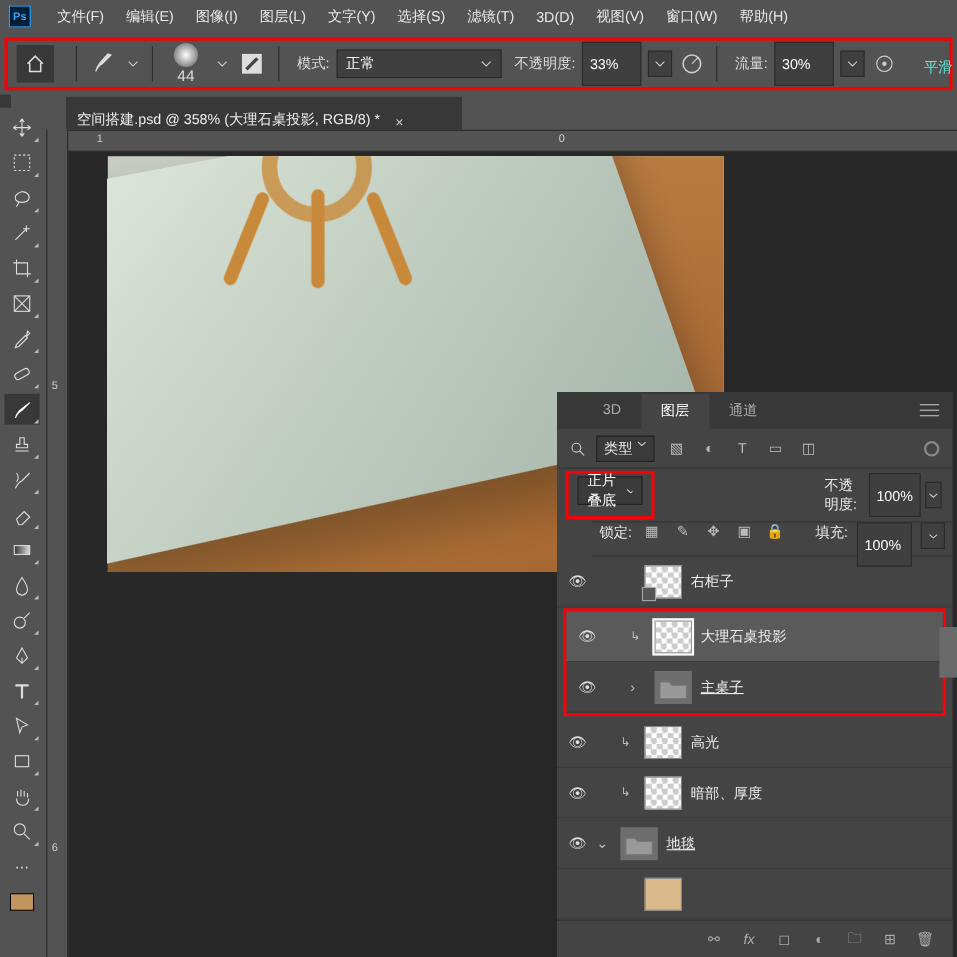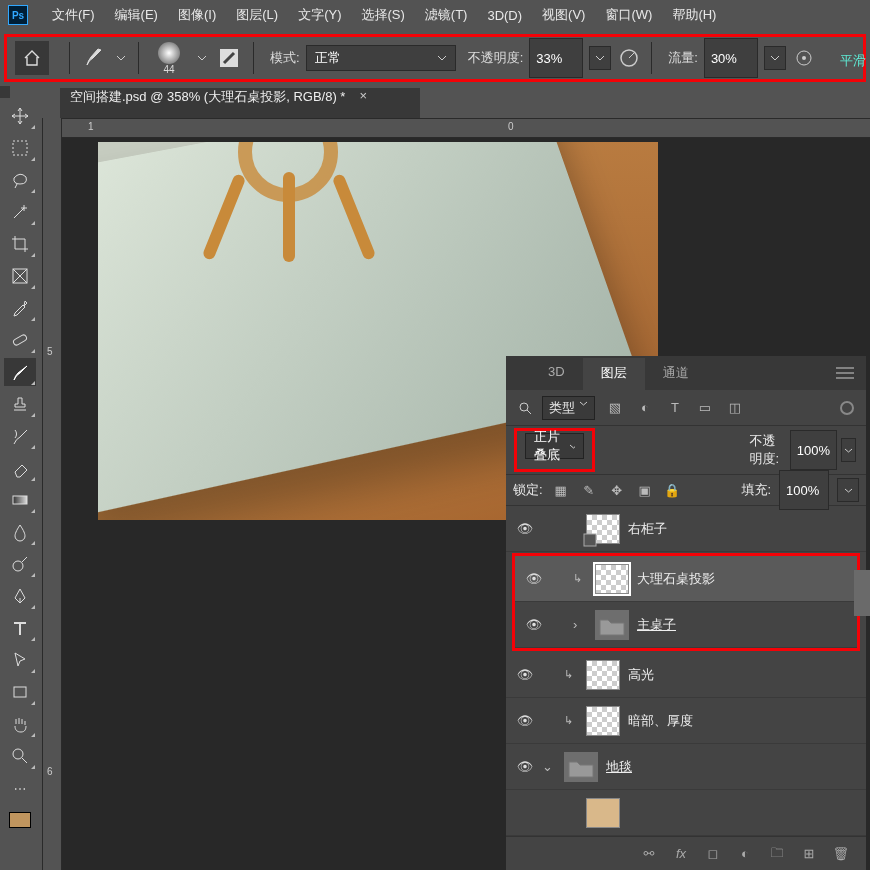--- a/index.html
+++ b/index.html
@@ -10,32 +10,32 @@
   .menubar .mitem { padding: 4px 10px; cursor: default; }
   
   .optbar-wrap { margin: 4px 4px 0 4px; border: 3px solid #f40207; padding: 4px 8px; height: 48px; background: #535353; display: flex; align-items: center; gap: 6px; }
   .optbar-wrap .home-btn { width: 34px; height: 34px; background: #383838; display: flex; align-items: center; justify-content: center; margin-right: 10px; }
   .sep { width: 1px; height: 32px; background: #2a2a2a; margin: 0 4px; }
   .brush-preview { width: 28px; height: 24px; display: flex; align-items: center; justify-content: center; }
   .brush-preview svg { stroke: #ddd; fill: none; }
   .drop-caret { width: 14px; display: flex; align-items: center; justify-content: center; }
   .brush-size { text-align: center; flex-direction: column; display: flex; align-items: center; width: 40px; }
   .brush-size .dot { width: 22px; height: 22px; background: radial-gradient(circle,#fff 0%,#999 60%,#535353 100%); border-radius: 50%; }
-  .brush-size .num { font-size: 10px; color: #ddd; }
+  .brush-size .num { font-size: 14px; color: #ddd; }
   .swap-icon { width: 28px; height: 28px; display: flex; align-items: center; justify-content: center; }
   .opt-label { color: #ddd; margin-left: 6px; }
   .opt-select { background: #3f3f3f; border: 1px solid #2a2a2a; height: 26px; min-width: 150px; padding: 0 8px; display: flex; align-items: center; justify-content: space-between; color: #fefefe; }
   .mini-select { background: #3f3f3f; border: 1px solid #2a2a2a; height: 40px; width: 54px; padding: 0 6px; display: flex; align-items: center; color: #fefefe; }
   .mini-drop { width: 22px; height: 24px; background: #3f3f3f; border: 1px solid #2a2a2a; display: flex; align-items: center; justify-content: center; }
   .ring-icon { width: 24px; height: 24px; display: flex; align-items: center; justify-content: center; }
   .right-label { position: absolute; right: 4px; top: 52px; color: #5eead4; }
 
   .edge-stub { position: absolute; left: 0; top: 86px; width: 10px; height: 12px; background: #383838; }
   
-  .tab-rail { position: absolute; top: 88px; left: 60px; height: 30px; background: #383838; display: flex; align-items: flex-start; padding: 0 10px; width: 360px; }
+  .tab-rail { position: absolute; top: 88px; left: 60px; height: 30px; background: #383838; display: flex; align-items: flex-end; padding: 0 10px; width: 360px; }
   .tab-rail .tabname { color: #eee; font-size: 13px; }
   .tab-rail .close { margin-left: 14px; color: #ccc; }
   
   .left-tools { position: absolute; top: 100px; left: 0; width: 40px; background: #535353; display: flex; flex-direction: column; align-items: center; gap: 4px; padding-top: 2px; }
   .left-tools .tool { width: 32px; height: 28px; display: flex; align-items: center; justify-content: center; color: #ddd; position: relative; }
   .left-tools .tool.active { background: #383838; }
   .left-tools .tool .corner { position:absolute; right:1px; bottom:1px; width:0;height:0;border-left:4px solid transparent;border-bottom:4px solid #bbb;}
   .left-tools .swatch { width:22px;height:16px;background:#c0955e;border:1px solid #000;margin-top:6px; }
   
   .ruler-h { position: absolute; left: 60px; top: 118px; right: 0; height: 20px; background: #535353; border-top: 1px solid #2a2a2a; border-bottom: 1px solid #2a2a2a; display:flex;align-items:flex-end; }
@@ -65,21 +65,21 @@
   .filter-row .kind { background:#3a3a3a;border:1px solid #222;padding:2px 6px;display:flex;gap:4px;}
   .filter-row .ic { width:20px;color:#bbb;text-align:center;font-size:13px;}
   .filter-row .dot-toggle{width:14px;height:14px;border:2px solid #888;border-radius:50%;margin-left:auto;}
   
   .mode-row-wrap { border:3px solid #f40207; margin:2px 154px 2px 8px; padding:2px; }
   .mode-row, .mode-row-inner { display:flex; align-items:flex-start; height:34px; gap:6px; padding:0 6px;}
   .mode-row-outer { display:flex; align-items:center; }
   .right-opac { display:flex;align-items:center;gap:4px;margin-right:10px;}
   .blend-select { flex:1; background:#3a3a3a;border:1px solid #222;height:26px;padding:0 8px;display:flex;align-items:center;justify-content:space-between;color:#fff;}
   
-  .lock-row { height:32px; display:flex; align-items:center; padding:0 7px; gap:8px; border-bottom:1px solid #333; border-top:1px solid #333;}
+  .lock-row { height:32px; display:flex; align-items:flex-start; padding:0 7px; gap:8px; border-bottom:1px solid #333; border-top:1px solid #333;margin-left:32px;}
   .lock-row .lic{width:20px;text-align:center;color:#bbb;}
   
   .layers { flex:1; overflow:auto; }
   .layer-row { height:46px; display:flex; align-items:center; padding:0 10px; gap:8px; border-bottom:1px solid #3a3a3a;}
   .layer-row.sel { background:#5a5a5a; }
   .hl-group { border:3px solid #f40207; margin:1px 6px; }
   .hl-group .layer-row { border-bottom:1px solid #3a3a3a;}
   .eye { width:18px; text-align:center; color:#ddd; }
   .indent { width:14px; }
   .clip { width:14px;color:#bbb;font-size:11px; }

